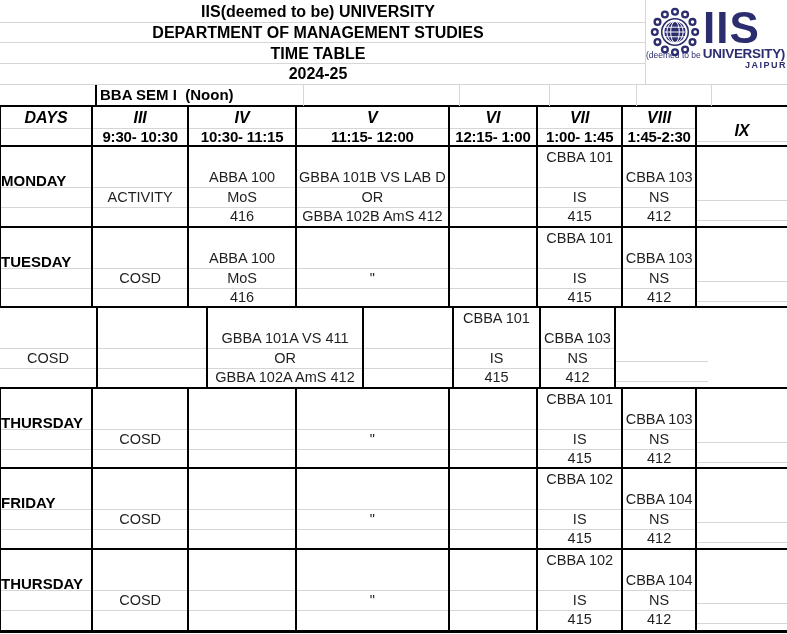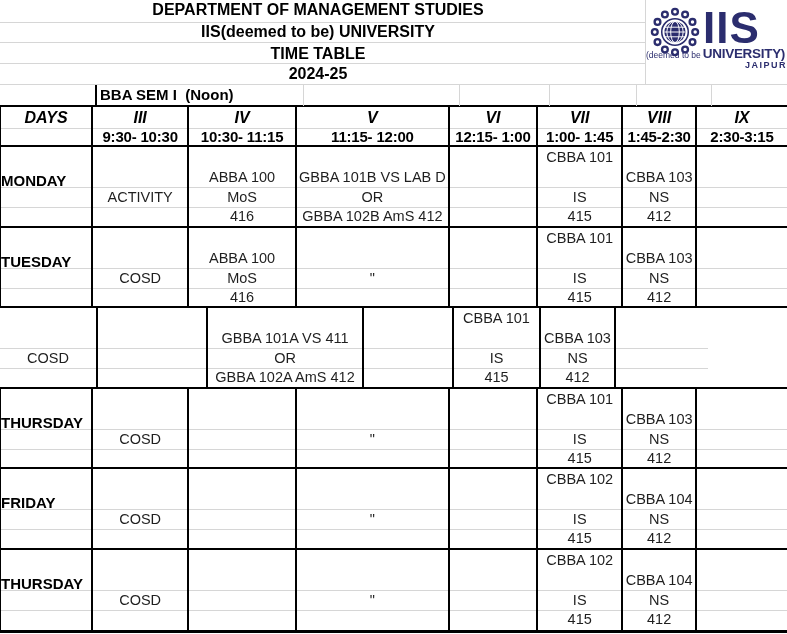--- a/index.html
+++ b/index.html
@@ -35,21 +35,21 @@
   .bba-label{position:absolute;left:100px;top:0;height:20px;line-height:20px;font-weight:bold;font-size:15px;white-space:pre;}
   .bba-vblack{position:absolute;left:95px;top:0;width:2px;height:21px;background:#000;}
   .bba-vgray{position:absolute;top:0;width:1px;height:21px;background:#d6d6d6;}
   
   .ttable{width:787px;border-top:2px solid #000;border-bottom:3px solid #000;box-sizing:border-box;}
   .trow{display:flex;width:787px;}
   .c{box-sizing:border-box;border-right:2px solid #000;overflow:hidden;}
   .c.first{border-left:1px solid #000;}
   .c.last{border-right:none;}
   .w0{width:95px;}.w1{width:98px;}.w2{width:110px;}.w3{width:156px;}
-  .w4{width:90px;}.w5{width:87px;}.w6{width:75px;}.w7{width:92px;}
+  .w4{width:90px;}.w5{width:87px;}.w6{width:75px;}.w7{width:92px;margin-top:13px;}
   
   .hrow{height:40px;border-bottom:2px solid #000;box-sizing:border-box;}
   .roman{height:21px;line-height:22px;text-align:center;font-weight:bold;font-size:16px;font-style:italic;}
   .time{height:17px;line-height:15px;border-top:1px solid #d6d6d6;box-sizing:border-box;
         text-align:center;font-weight:bold;font-size:15px;white-space:nowrap;letter-spacing:-0.2px;}
   
   .day{height:80.5px;border-bottom:2px solid #000;box-sizing:border-box;}
   .day.lastday{border-bottom:none;}
   .day .c{
     background-image:linear-gradient(#d6d6d6,#d6d6d6),linear-gradient(#d6d6d6,#d6d6d6);
@@ -61,22 +61,22 @@
   .dayname{margin-top:24px;height:20px;line-height:20px;text-align:left;
            font-weight:bold;font-size:15px;color:#000;white-space:nowrap;}
 </style>
 </head>
 <body>
 
 <div id="page">
 
   <div class="title-area">
     <div class="title-lines">
+      <div class="tl tl1">IIS(deemed to be) UNIVERSITY</div>
       <div class="tl tl2">DEPARTMENT OF MANAGEMENT STUDIES</div>
-      <div class="tl tl1">IIS(deemed to be) UNIVERSITY</div>
       <div class="tl tl3">TIME TABLE</div>
       <div class="tl tl4">2024-25</div>
     </div>
     <div class="vgrid-logo"></div>
 
     <div class="logo">
       <div class="logo-top">
         <svg class="emblem" width="50" height="50" viewBox="0 0 52 52">
           <g fill="none" stroke="#2b2d6e" stroke-width="2.4">
             <circle cx="47" cy="26" r="3"></circle>

